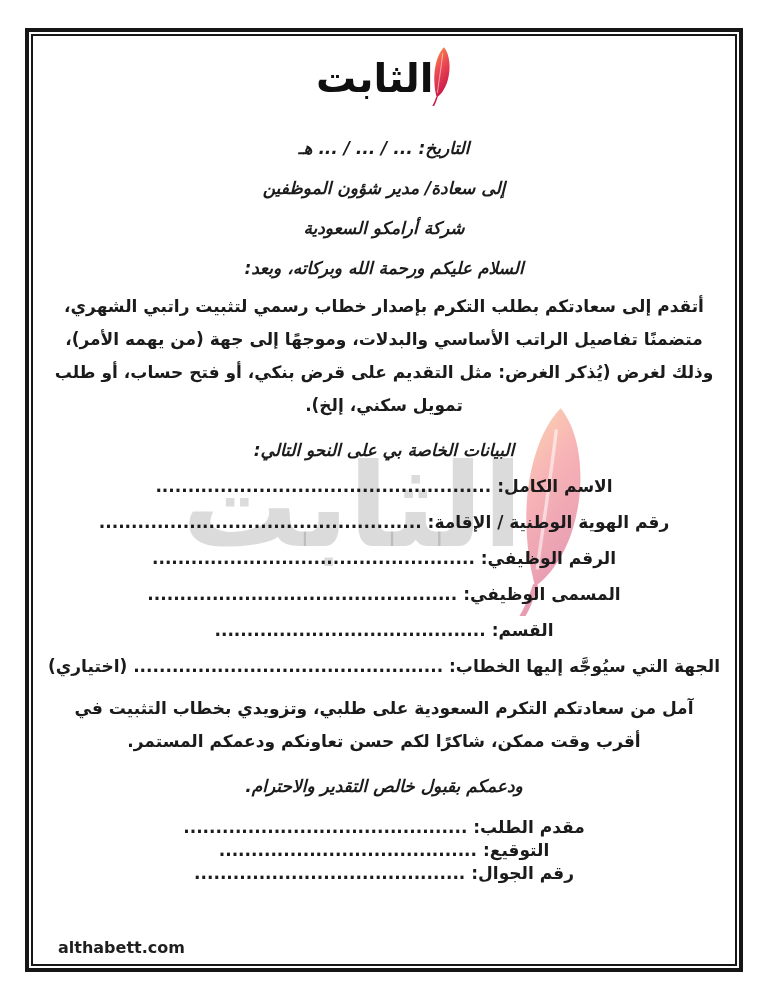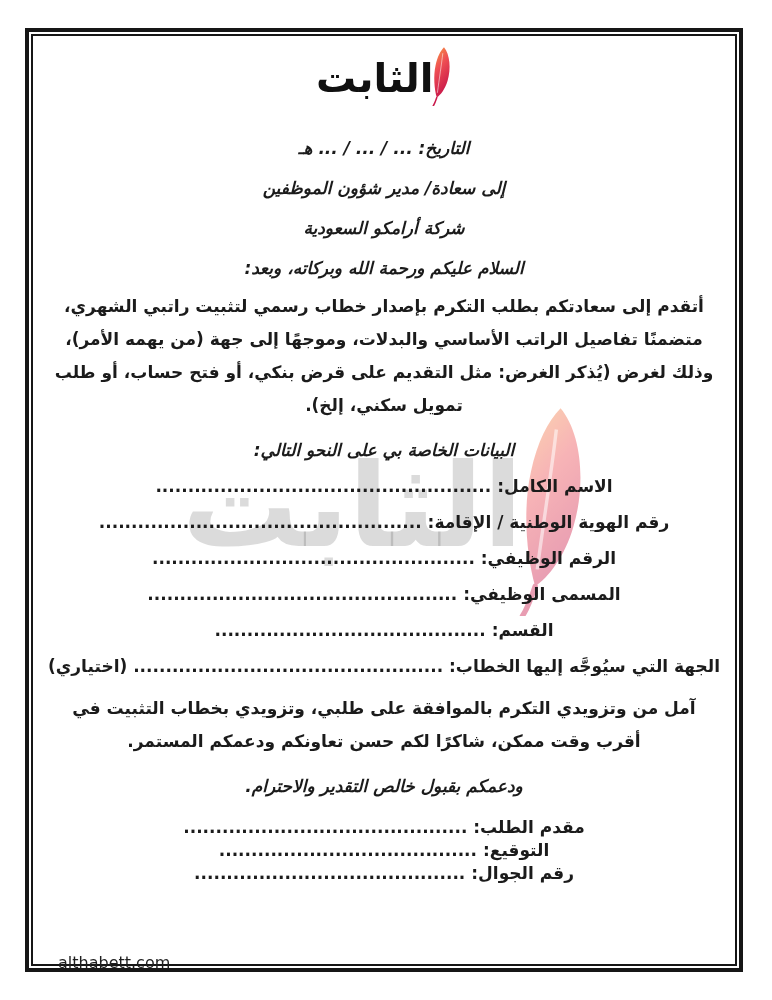--- a/index.html
+++ b/index.html
@@ -61,22 +61,22 @@
     font-size: 17px; line-height: 33px;
     width: 668px; margin: 10px auto 0 auto;
   }
 
   .field-row { font-size: 17px; line-height: 23px; margin-top: 13px; }
   .field-row .dots { letter-spacing: 0.5px; }
 
   .sig-row { font-size: 17px; line-height: 23px; }
 
   .footer {
-    position: absolute; left: 58px; bottom: 28px;
-    font-size: 16px; font-weight: normal; color: #1f1f1f;
+    position: absolute; left: 58px; bottom: 43px;
+    font-size: 16px; font-weight: bold; color: #1f1f1f;
     direction: ltr; z-index: 2;
     font-family: "DejaVu Sans", sans-serif;
   }
 </style>
 </head>
 <body>
 
 <div class="page">
 
   <div class="frame">
@@ -145,21 +145,21 @@
     <div class="field-row">
       <span>القسم:</span>
       <span class="dots">..........................................</span>
     </div>
     <div class="field-row">
       <span>الجهة التي سيُوجَّه إليها الخطاب:</span>
       <span class="dots">................................................</span>
       <span>(اختياري)</span>
     </div>
 
-    <div class="para" style="margin-top:14px;">آمل من وتزويدي التكرم بالموافقة على طلبي، وتزويدي بخطاب التثبيت في أقرب وقت ممكن، شاكرًا لكم حسن تعاونكم ودعمكم المستمر.</div>
+    <div class="para" style="margin-top:14px;">آمل من سعادتكم التكرم السعودية على طلبي، وتزويدي بخطاب التثبيت في أقرب وقت ممكن، شاكرًا لكم حسن تعاونكم ودعمكم المستمر.</div>
 
     <div class="line">ودعمكم بقبول خالص التقدير والاحترام.</div>
 
     <div class="sig-row" style="margin-top:18px;">
       <span>مقدم الطلب:</span>
       <span class="dots">............................................</span>
     </div>
     <div class="sig-row">
       <span>التوقيع:</span>
       <span class="dots">........................................</span>

